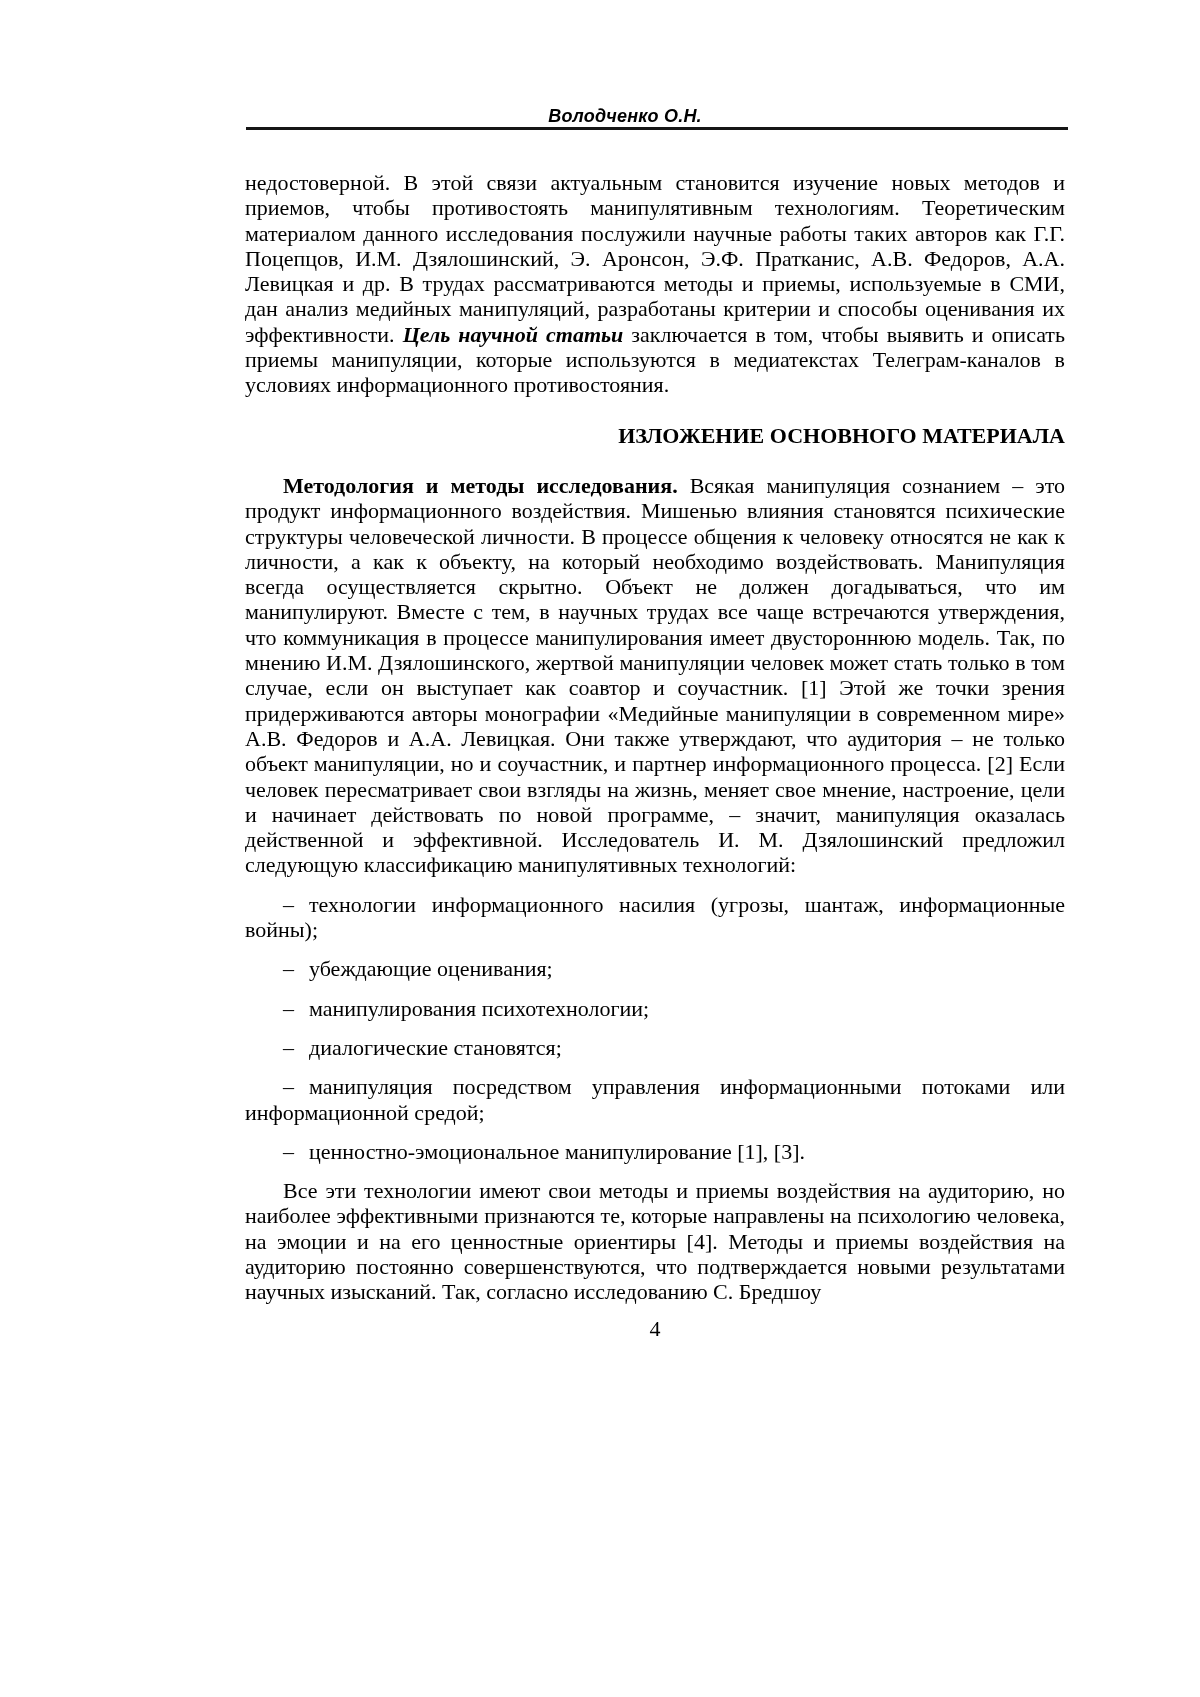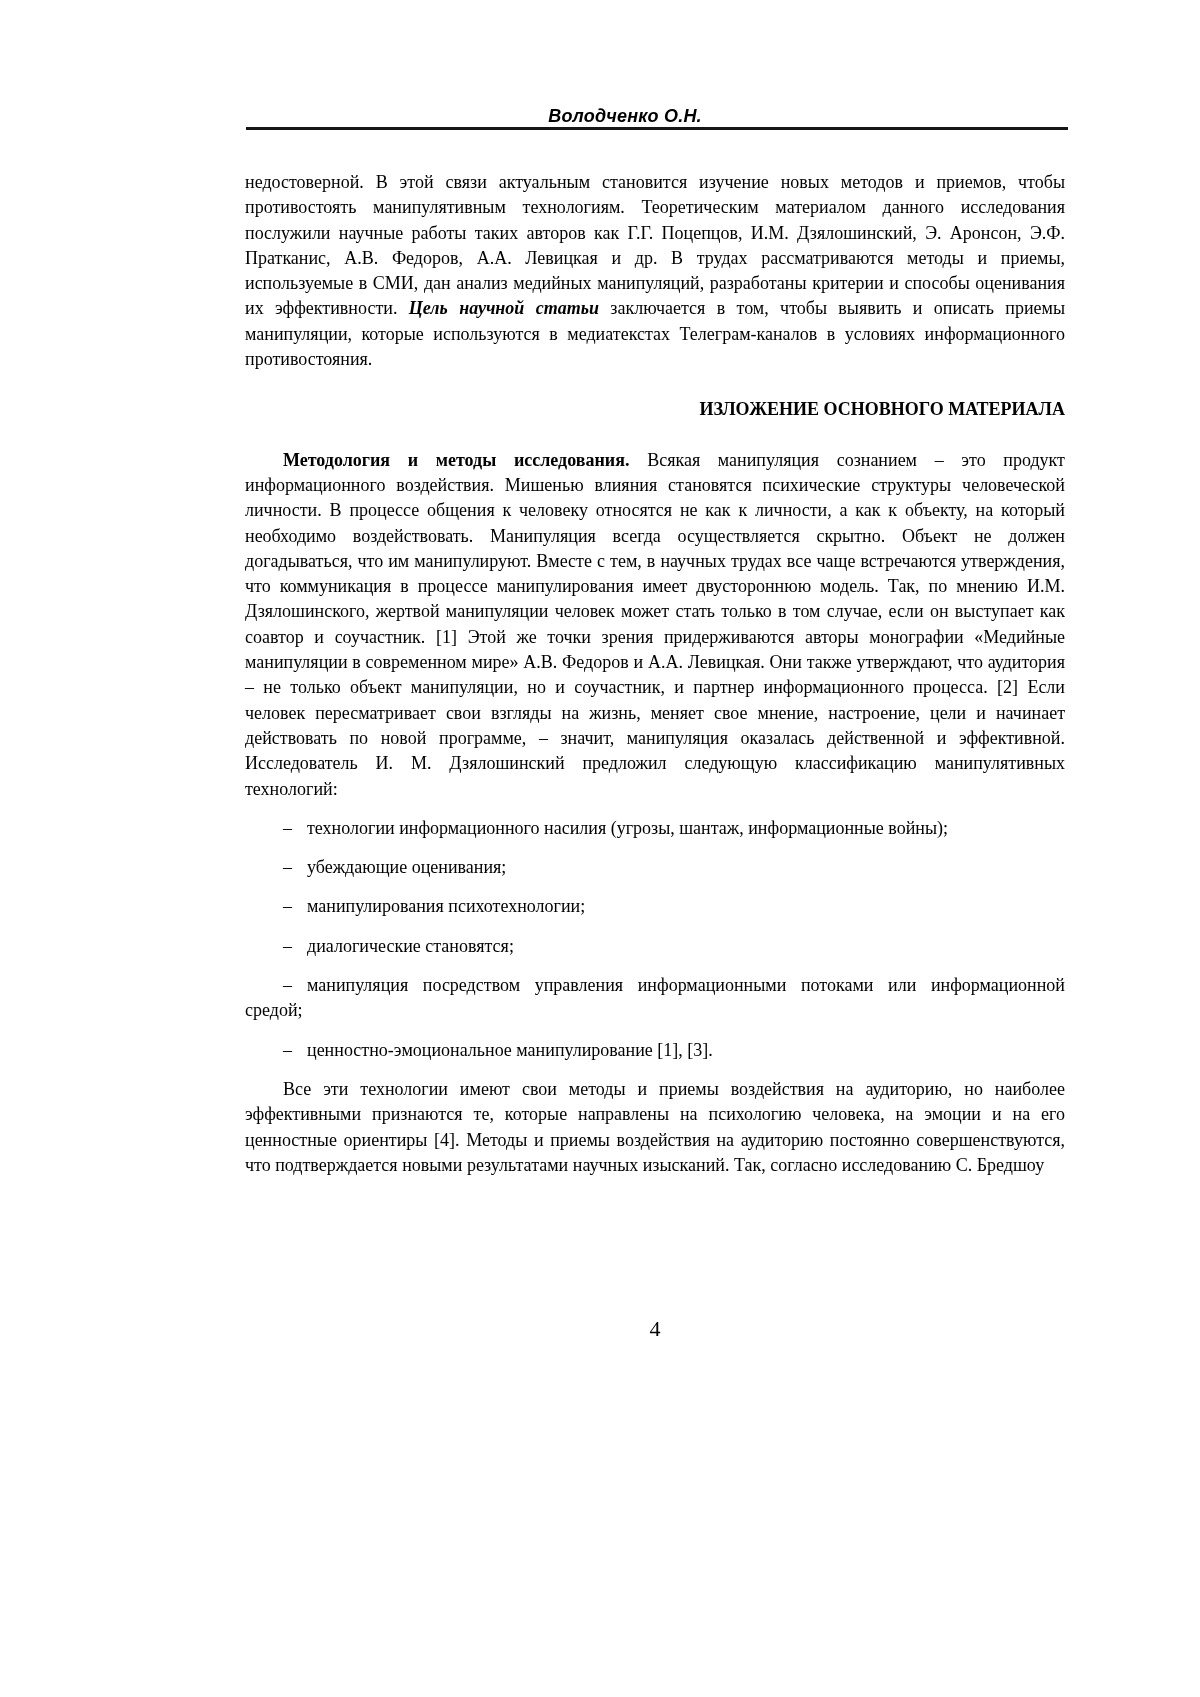--- a/index.html
+++ b/index.html
@@ -28,21 +28,21 @@
   }
   .header-rule {
     position: absolute;
     top: 127px; left: 246px; width: 822px; height: 3px;
     background: #161616;
   }
 
   .document-body {
     position: absolute;
     top: 170px; left: 245px; width: 820px;
-    font-size: 18px;
+    font-size: 22px;
     line-height: 25.3px;
     text-align: justify;
   }
   .block { margin: 0; padding: 0; }
   .block.indent { text-indent: 38px; }
   .block.heading {
     font-weight: bold;
     text-indent: 38px;
     text-align: right;
     margin: 25px 0 25px 0;

